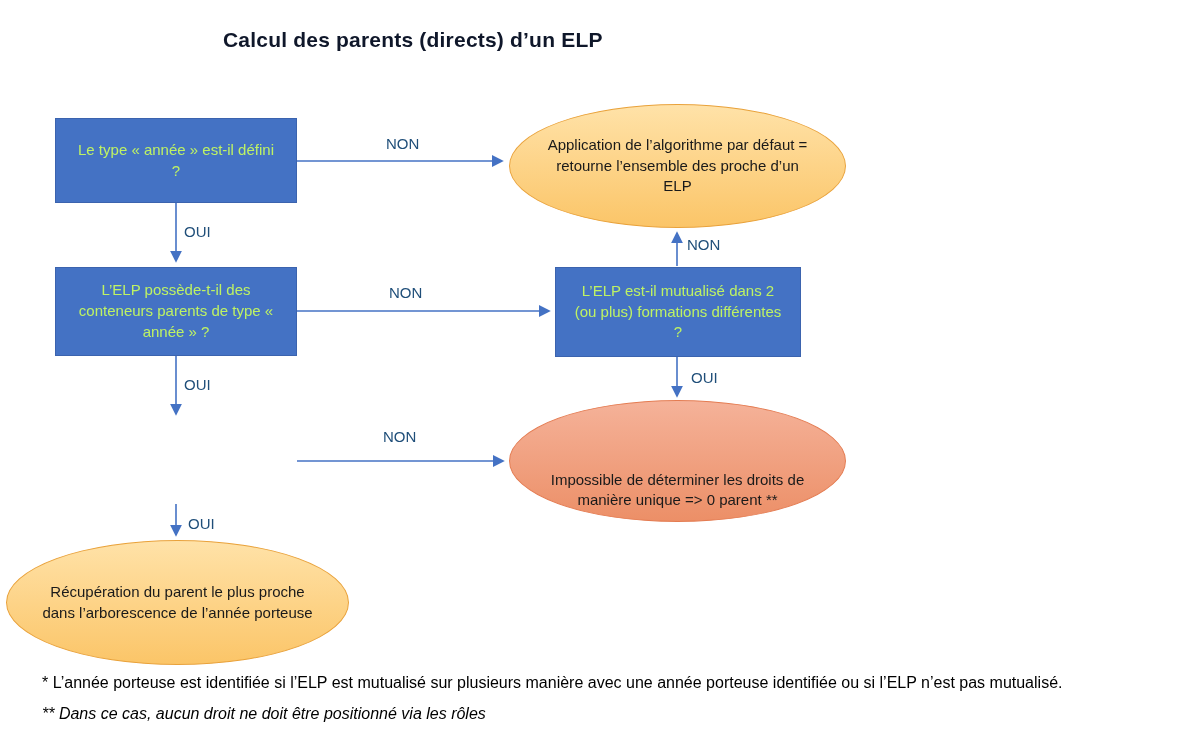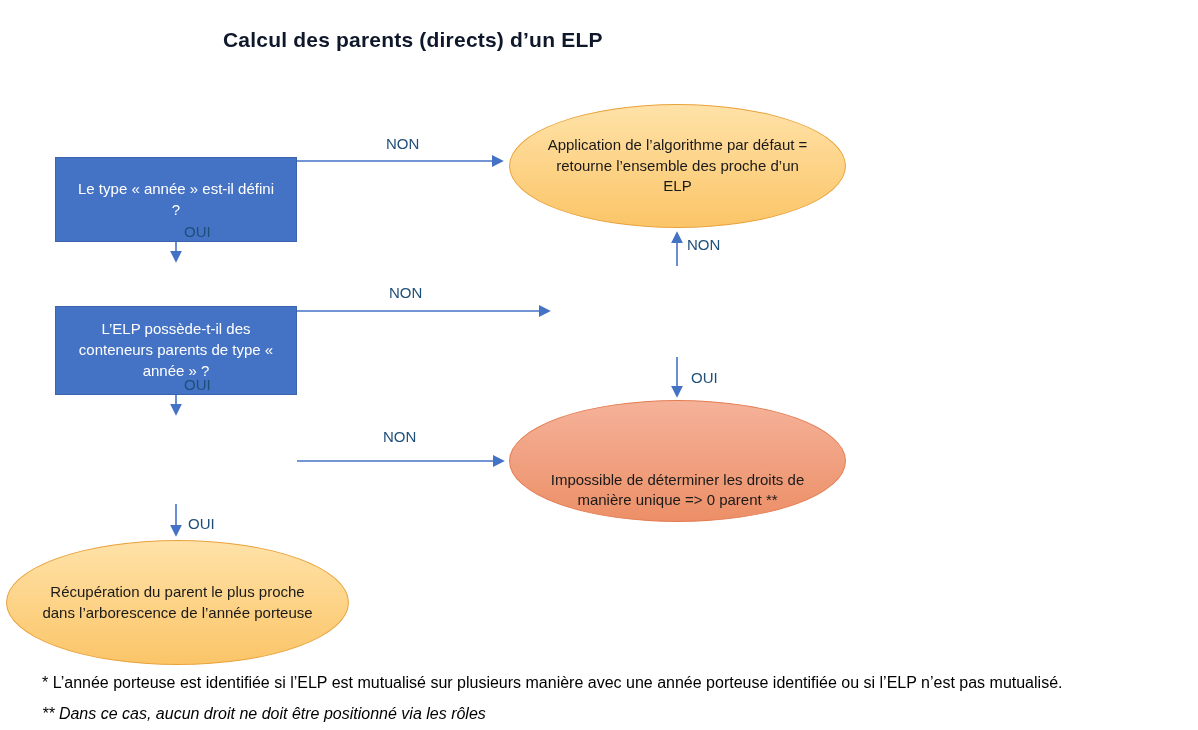--- a/index.html
+++ b/index.html
@@ -31,23 +31,22 @@
     align-items: center;
     justify-content: center;
     text-align: center;
     line-height: 1.38;
     font-size: 15px;
   }
 
   .rect {
     background: var(--process-box-fill, #4472C4);
     border: 1px solid var(--process-box-border, #3B63AE);
-    color: #ffffff;
+    color: #bef264;
     padding: 6px 16px;
-    margin-top: 39px;
   }
 
   .ellipse {
     border-radius: 50%;
     color: #1a1a1a;
     padding: 10px 34px;
   }
 
   .ellipse.orange {
     background: linear-gradient(180deg, #FFE2A8 0%, var(--terminal-orange-fill, #FBC568) 100%);
@@ -128,20 +127,23 @@
   </svg>
 
   <div class="node rect n-box1">
     <span>Le type « année » est-il défini ?</span>
   </div>
 
   <div class="node rect n-box2">
     <span>L’ELP possède-t-il des conteneurs parents de type « année » ?</span>
   </div>
 
+  <div class="node rect n-box3">
+    <span>L’ELP est-il mutualisé dans 2 (ou plus) formations différentes ?</span>
+  </div>
 
 
   <div class="node ellipse orange n-algo">
     <span>Application de l’algorithme par défaut = retourne l’ensemble des proche d’un ELP</span>
   </div>
 
   <div class="node ellipse salmon n-impossible">
     <span>Impossible de déterminer les droits de manière unique =&gt; 0 parent **</span>
   </div>
 

